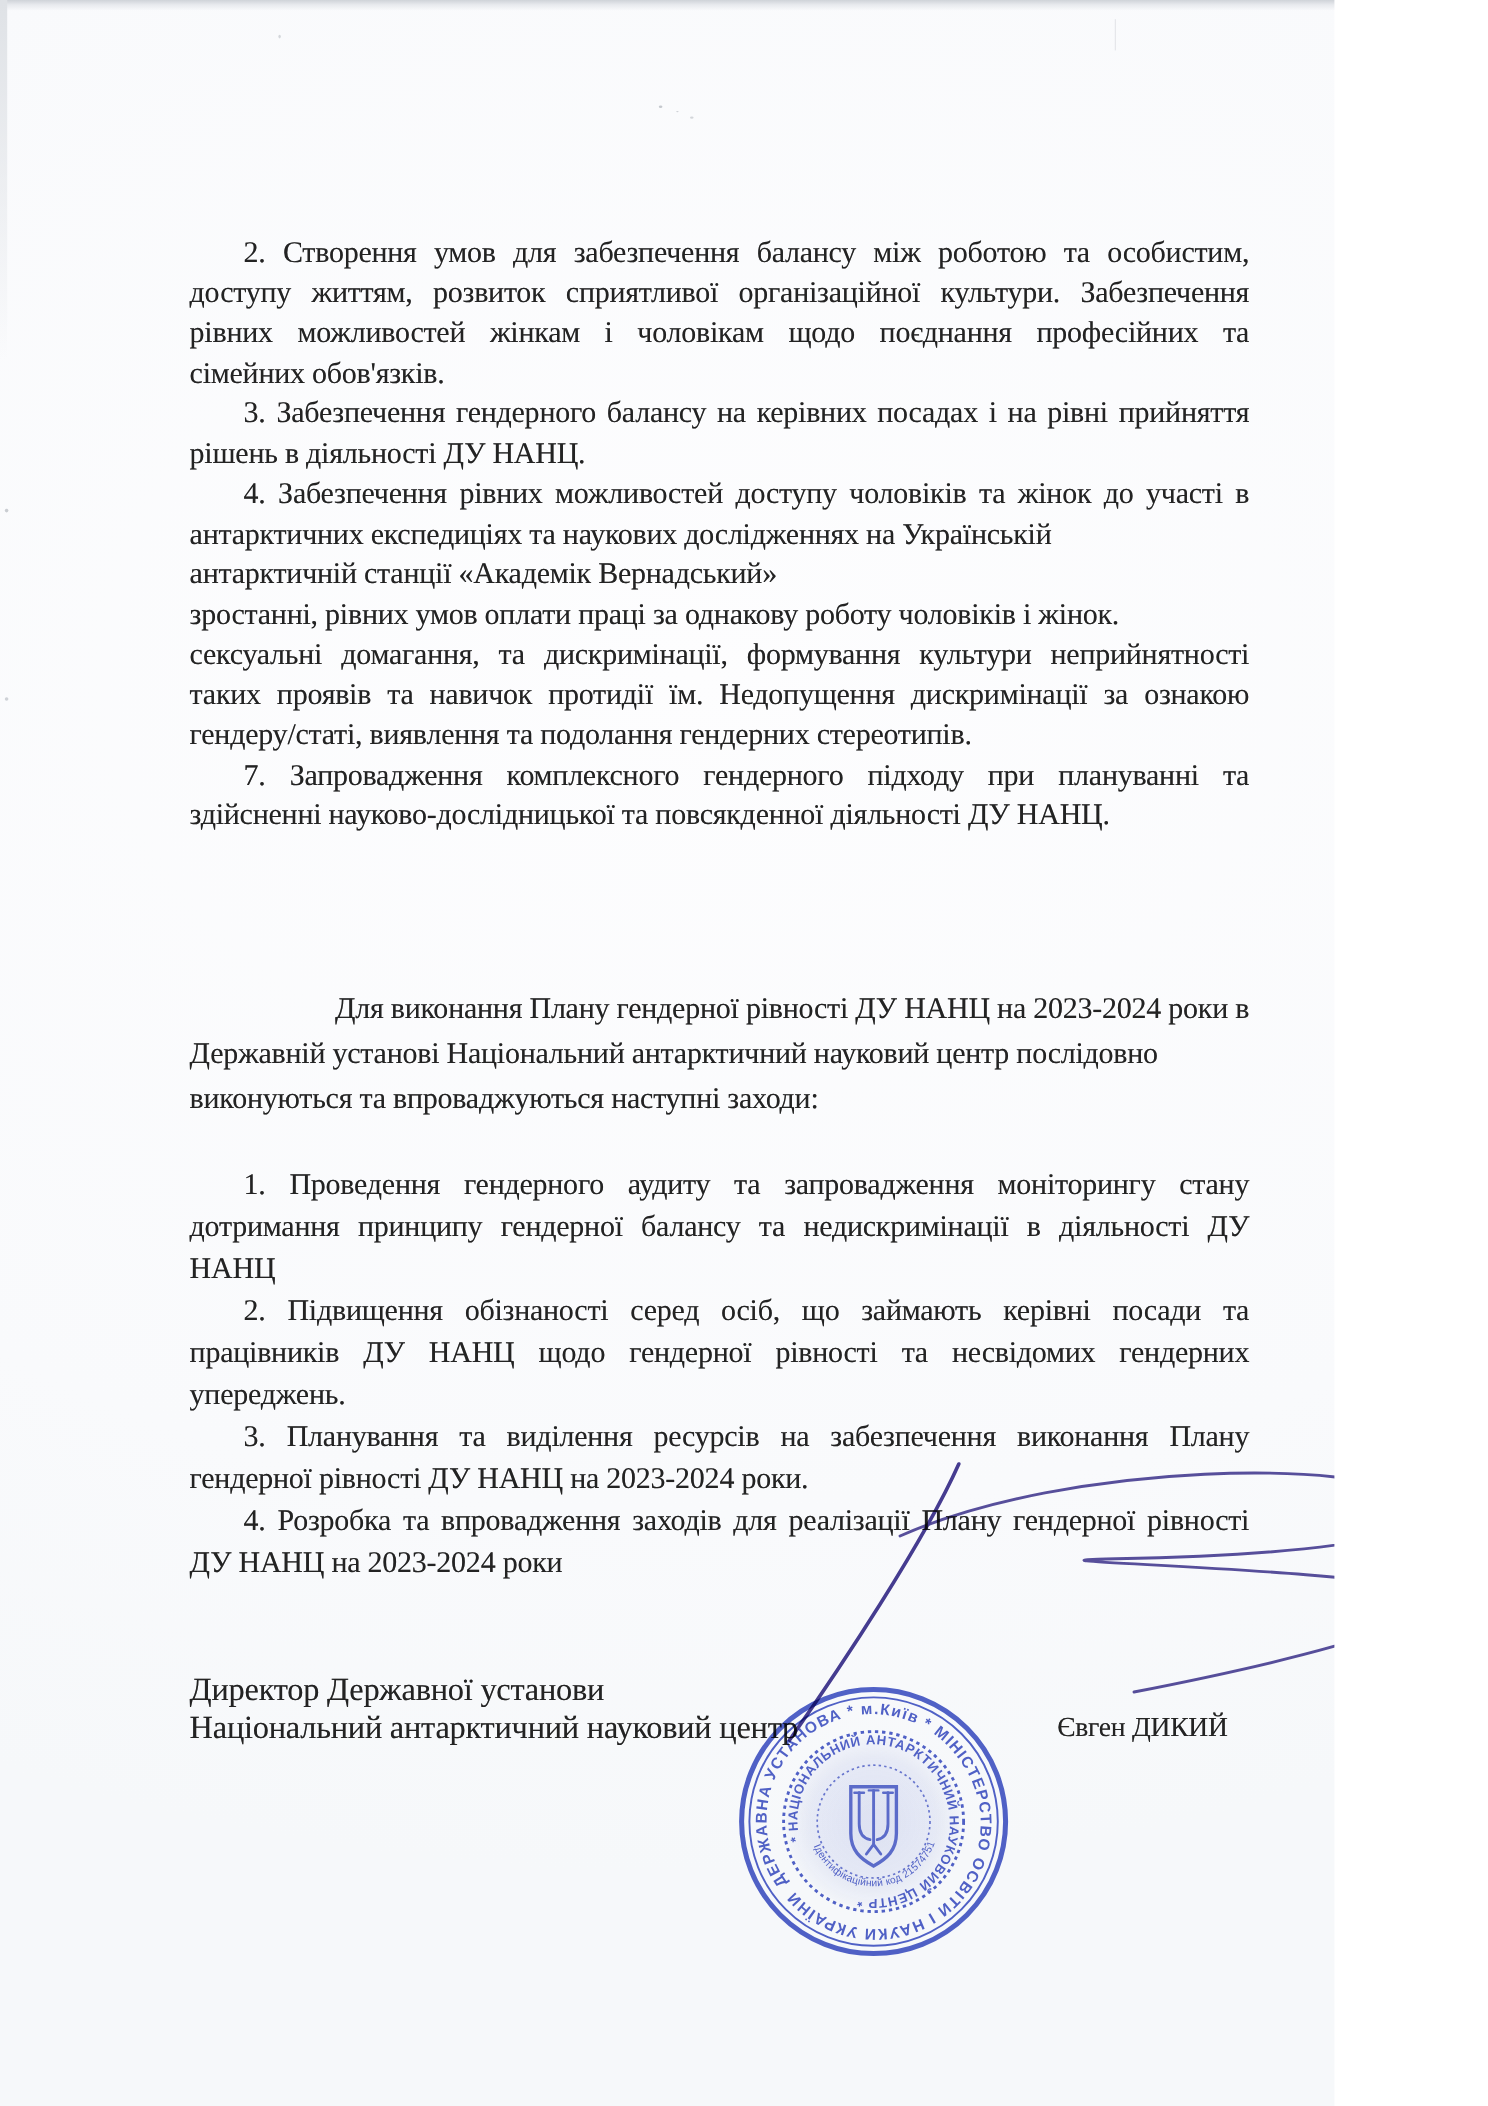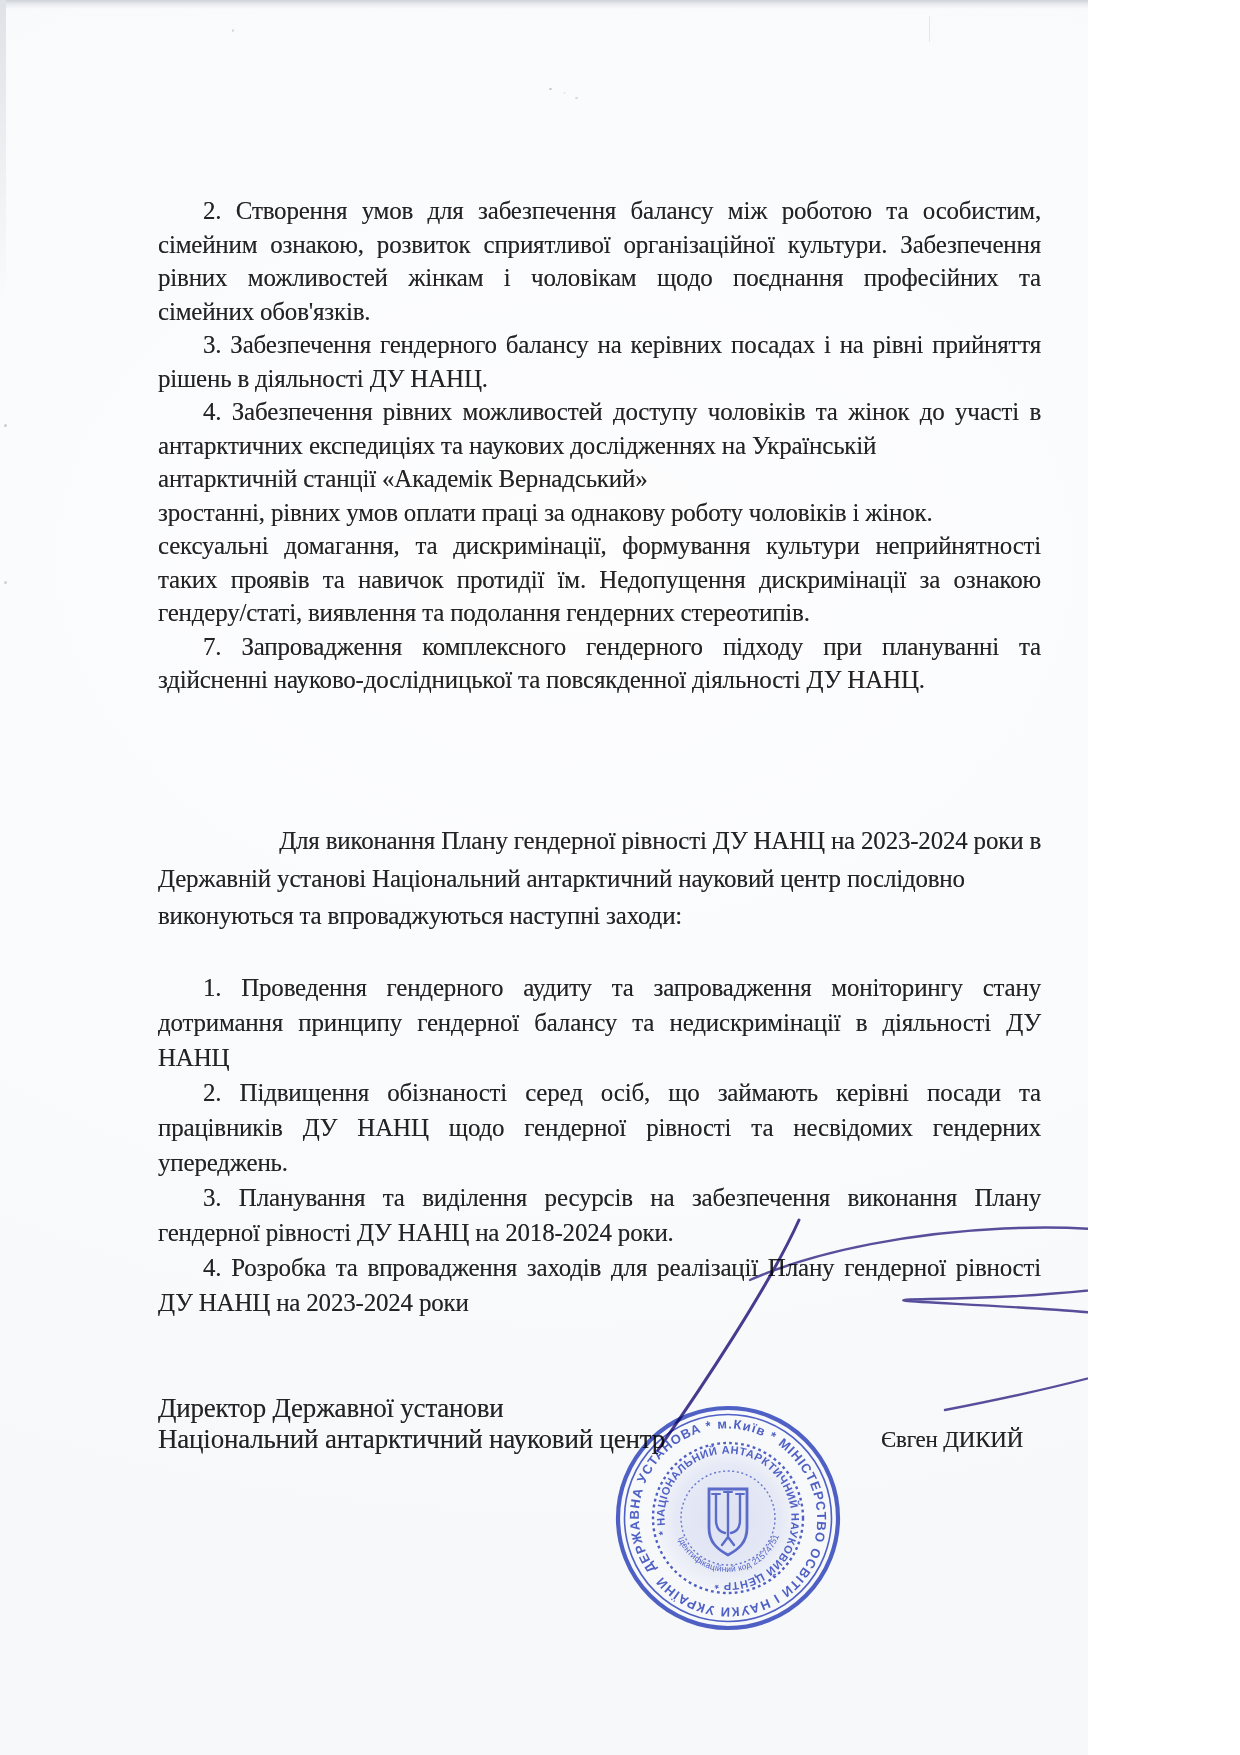--- a/index.html
+++ b/index.html
@@ -4,20 +4,21 @@
 <style>
   html,body{margin:0;padding:0;background:#ffffff;}
   .page{
     position:relative;
     width:1088px;height:1755px;
     background:
       radial-gradient(1400px 1000px at 52% 32%, #fdfdfe 0%, #f9fafc 70%, #f6f8fa 100%);
     overflow:hidden;
     font-family:"Liberation Serif","DejaVu Serif",serif;
     color:var(--ink-text,#232323);
+    padding-left:24px;
   }
   
   .scan-top{position:absolute;left:0;top:0;width:1240px;height:9px;
     background:linear-gradient(180deg,#cfd3d8 0%,#e8eaee 45%,rgba(246,248,250,0) 100%);}
   .scan-left{position:absolute;left:0;top:0;width:6px;height:300px;
     background:linear-gradient(180deg,#dfe2e6 0%,rgba(246,248,250,0) 100%);}
   .speck{position:absolute;background:#9aa0a8;border-radius:50%;opacity:.55;}
   .speck.s1{left:549px;top:88px;width:3px;height:2px;box-shadow:14px 4px 0 -0.5px #a9aeb5,26px 9px 0 0 #b4b9bf,7px 11px 0 -1px #b4b9bf;}
   .speck.s2{left:232px;top:29px;width:2px;height:3px;opacity:.4;}
   .speck.s3{left:929px;top:16px;width:1px;height:26px;border-radius:0;opacity:.35;background:#c0c4c9;}
@@ -62,21 +63,21 @@
   <div class="scan-top"></div>
   <div class="scan-left"></div>
   <div class="speck s1"></div>
   <div class="speck s2"></div>
   <div class="speck s3"></div>
   <div class="speck s4"></div>
   <div class="speck s5"></div>
 
   <section class="block goals">
       <div class="line j ind">2. Створення умов для забезпечення балансу між роботою та особистим,</div>
-      <div class="line j">сімейним  ознакою, розвиток сприятливої організаційної культури. Забезпечення</div>
+      <div class="line j">доступу  життям, розвиток сприятливої організаційної культури. Забезпечення</div>
       <div class="line j">рівних можливостей жінкам і чоловікам щодо поєднання професійних та</div>
       <div class="line">сімейних обов'язків.</div>
       <div class="line j ind">3. Забезпечення гендерного балансу на керівних посадах і на рівні прийняття</div>
       <div class="line">рішень в діяльності ДУ НАНЦ.</div>
       <div class="line j ind">4. Забезпечення рівних можливостей доступу чоловіків та жінок до участі  в</div>
       <div class="line">антарктичних експедиціях та наукових дослідженнях на Українській</div>
       <div class="line">антарктичній станції «Академік Вернадський»</div>
       <div class="line">зростанні,  рівних умов оплати праці за однакову роботу чоловіків і жінок.</div>
       <div class="line j">сексуальні домагання, та дискримінації, формування культури неприйнятності</div>
       <div class="line j">таких проявів та навичок протидії їм. Недопущення дискримінації за ознакою</div>
@@ -90,21 +91,21 @@
       <div class="line">виконуються та впроваджуються наступні заходи:</div>
     </section>
   <section class="block measures">
       <div class="line j ind">1. Проведення гендерного аудиту та запровадження моніторингу стану</div>
       <div class="line j">дотримання принципу гендерної балансу та недискримінації в діяльності ДУ</div>
       <div class="line">НАНЦ</div>
       <div class="line j ind">2. Підвищення обізнаності серед осіб, що займають керівні посади та</div>
       <div class="line j">працівників ДУ НАНЦ щодо гендерної рівності та несвідомих гендерних</div>
       <div class="line">упереджень.</div>
       <div class="line j ind">3. Планування та виділення ресурсів на забезпечення виконання Плану</div>
-      <div class="line">гендерної рівності ДУ НАНЦ на 2018-2024 роки.</div>
+      <div class="line">гендерної рівності ДУ НАНЦ на 2023-2024 роки.</div>
       <div class="line j ind">4. Розробка та впровадження заходів для реалізації Плану гендерної рівності</div>
       <div class="line">ДУ НАНЦ на 2023-2024 роки</div>
     </section>
 
   <div class="sig-block">
     <div class="line">Директор Державної установи</div>
     <div class="line">Національний антарктичний науковий центр</div>
   </div>
   <div class="sig-name">Євген ДИКИЙ</div>
 

